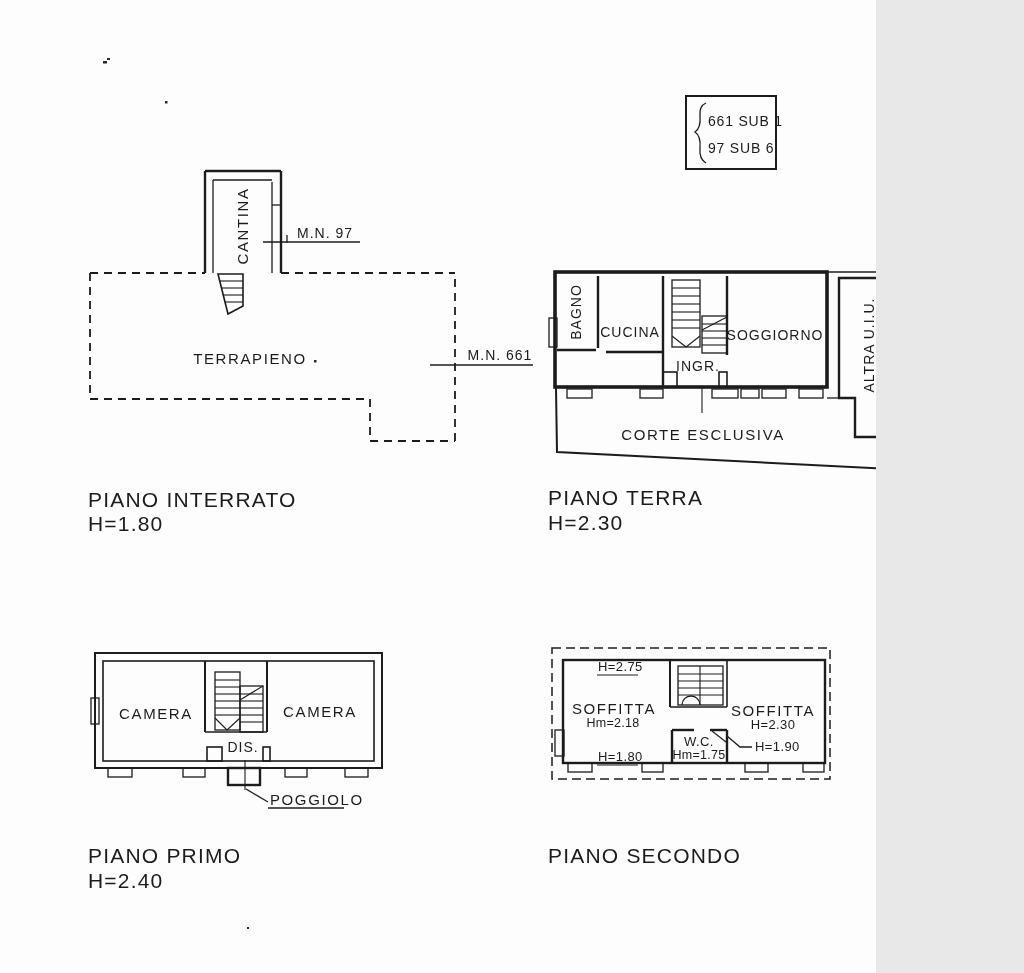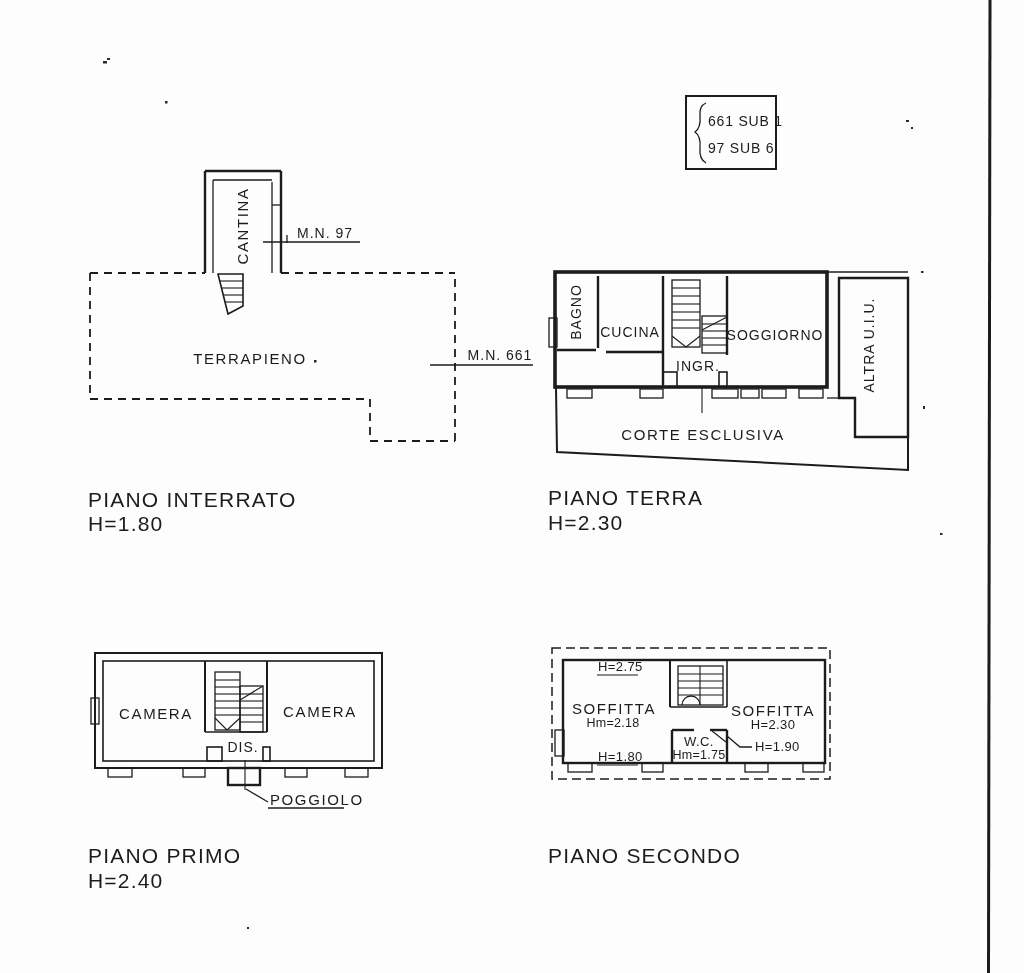--- a/index.html
+++ b/index.html
@@ -1,18 +1,18 @@
 <!DOCTYPE html>
 <html><head>
 <meta charset="utf-8">
 <style>
   html,body { margin:0; padding:0; background:#e8e8e8; }
   .page {
     position:relative;
-    width:1024px; height:973px;
+    width:876px; height:973px;
     background:#fdfdfd;
     overflow:hidden;
     font-family:"Liberation Sans", sans-serif;
   }
   svg { position:absolute; left:0; top:0; }
   svg text {
     font-family:"Liberation Sans", sans-serif;
     fill:#1c1c1c;
   }
   .t-title { font-size:21px; letter-spacing:1.2px; }

